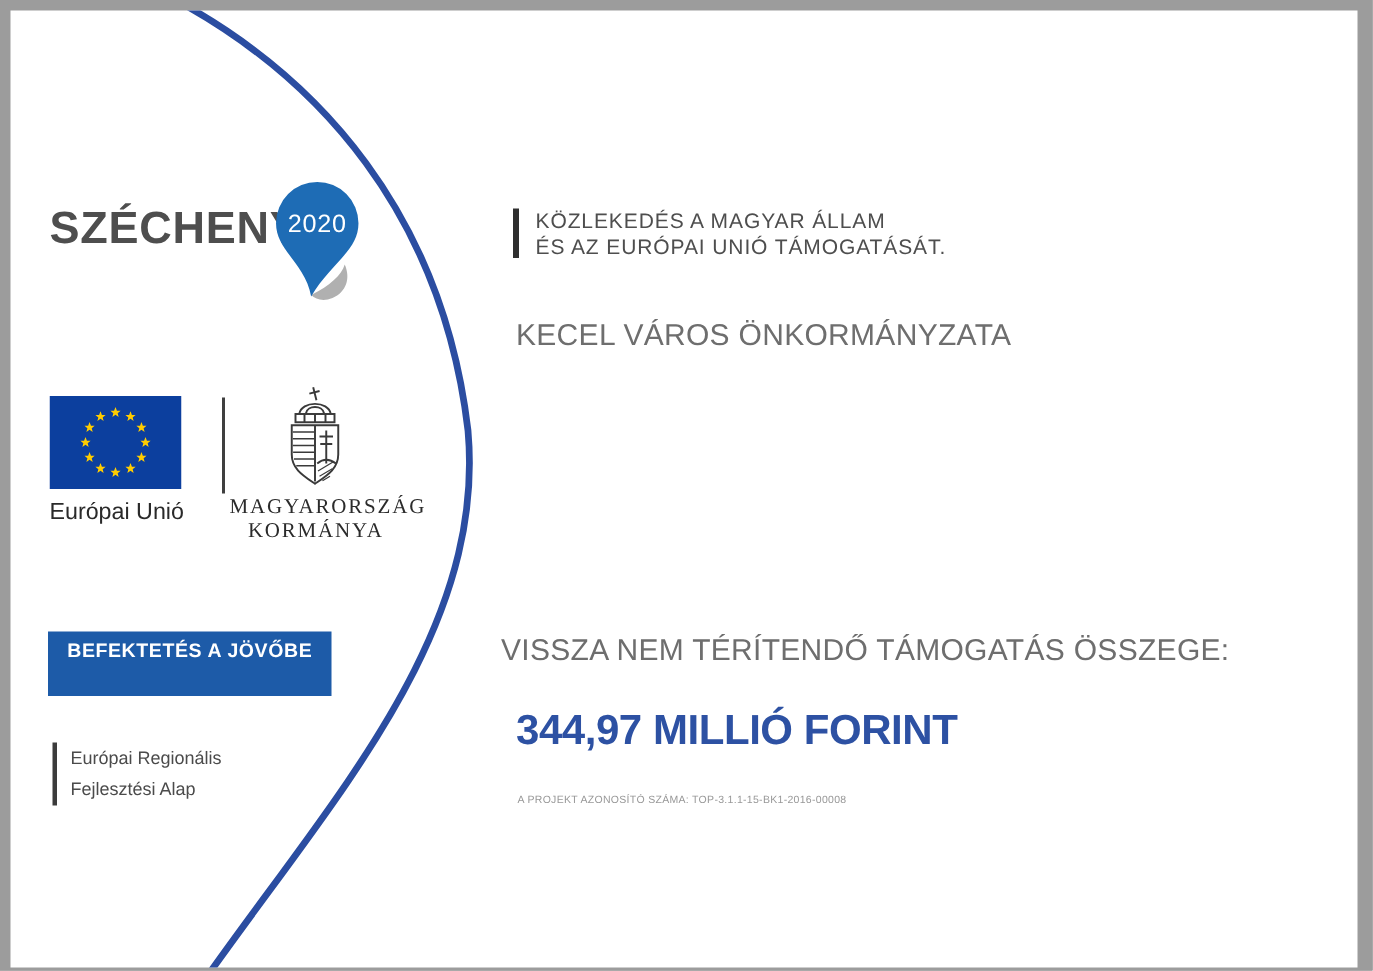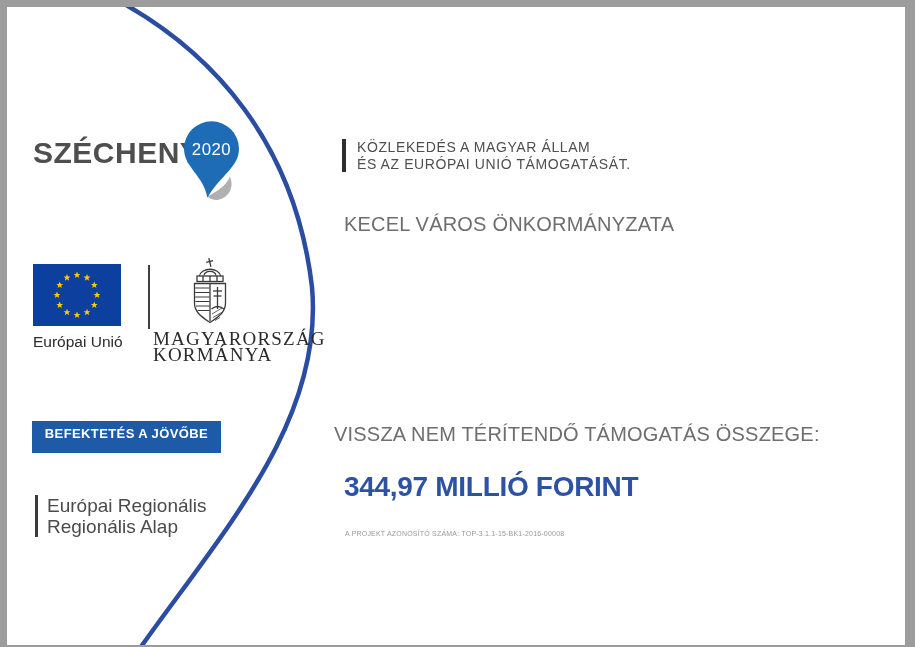--- a/index.html
+++ b/index.html
@@ -28,34 +28,34 @@
   }
 
   .eu-flag-svg { left:26px; top:257px; width:88px; height:62px; }
   .eu-label { left:26px; top:326px; font-size:15.5px; color:#2a2a2a; }
 
   .logo-divider { left:141px; top:258px; width:2px; height:64px; background:#3f3f3f; }
 
   .arms-svg { left:178px; top:250px; width:50px; height:68px; }
   .gov {
     left:146px; top:324px; width:115px; text-align:center;
-    font-family:"Liberation Serif", serif; font-size:19px;
+    font-family:"Liberation Serif", serif; font-size:14px;
     letter-spacing:1.2px; color:#2b2b2b; line-height:16px;
   }
 
   .invest {
-    left:25px; top:414px; width:189px; height:32px;
+    left:25px; top:414px; width:189px; height:43px;
     background:var(--accent-blue,#1d5ba8); color:#ffffff;
     font-size:13px; font-weight:bold; letter-spacing:0.4px;
     text-align:center; line-height:25px; white-space:nowrap;
   }
 
   .fund {
     left:28px; top:488px; border-left:3px solid #3c3c3c; padding-left:9px;
-    font-size:19px; line-height:21px; color:#4b4b4b; white-space:nowrap;
+    font-size:12px; line-height:21px; color:#4b4b4b; white-space:nowrap;
   }
 
   .thanks {
     left:335px; top:132px; border-left:4px solid #2f2f2f; padding-left:11px;
     font-size:14px; line-height:16.5px; letter-spacing:0.6px; color:#4e4e4e;
     white-space:nowrap;
   }
 
   .owner { left:337px; top:206px; font-size:20px; color:var(--muted-gray,#6e6e6e); letter-spacing:0.2px; white-space:nowrap; }
 
@@ -144,21 +144,21 @@
     </svg>
     <div class="gov">
         <div>MAGYARORSZÁG</div>
         <div>KORMÁNYA</div>
       </div>
 
     <div class="invest">BEFEKTETÉS A JÖVŐBE</div>
 
     <div class="fund">
         <div>Európai Regionális</div>
-        <div>Regionális Alap</div>
+        <div>Fejlesztési Alap</div>
       </div>
 
     <div class="thanks">
         <div>KÖZLEKEDÉS A MAGYAR ÁLLAM</div>
         <div>ÉS AZ EURÓPAI UNIÓ TÁMOGATÁSÁT.</div>
       </div>
 
     <div class="owner">KECEL VÁROS ÖNKORMÁNYZATA</div>
     <div class="grant-label">VISSZA NEM TÉRÍTENDŐ TÁMOGATÁS ÖSSZEGE:</div>
     <div class="grant-amount">344,97 MILLIÓ FORINT</div>

